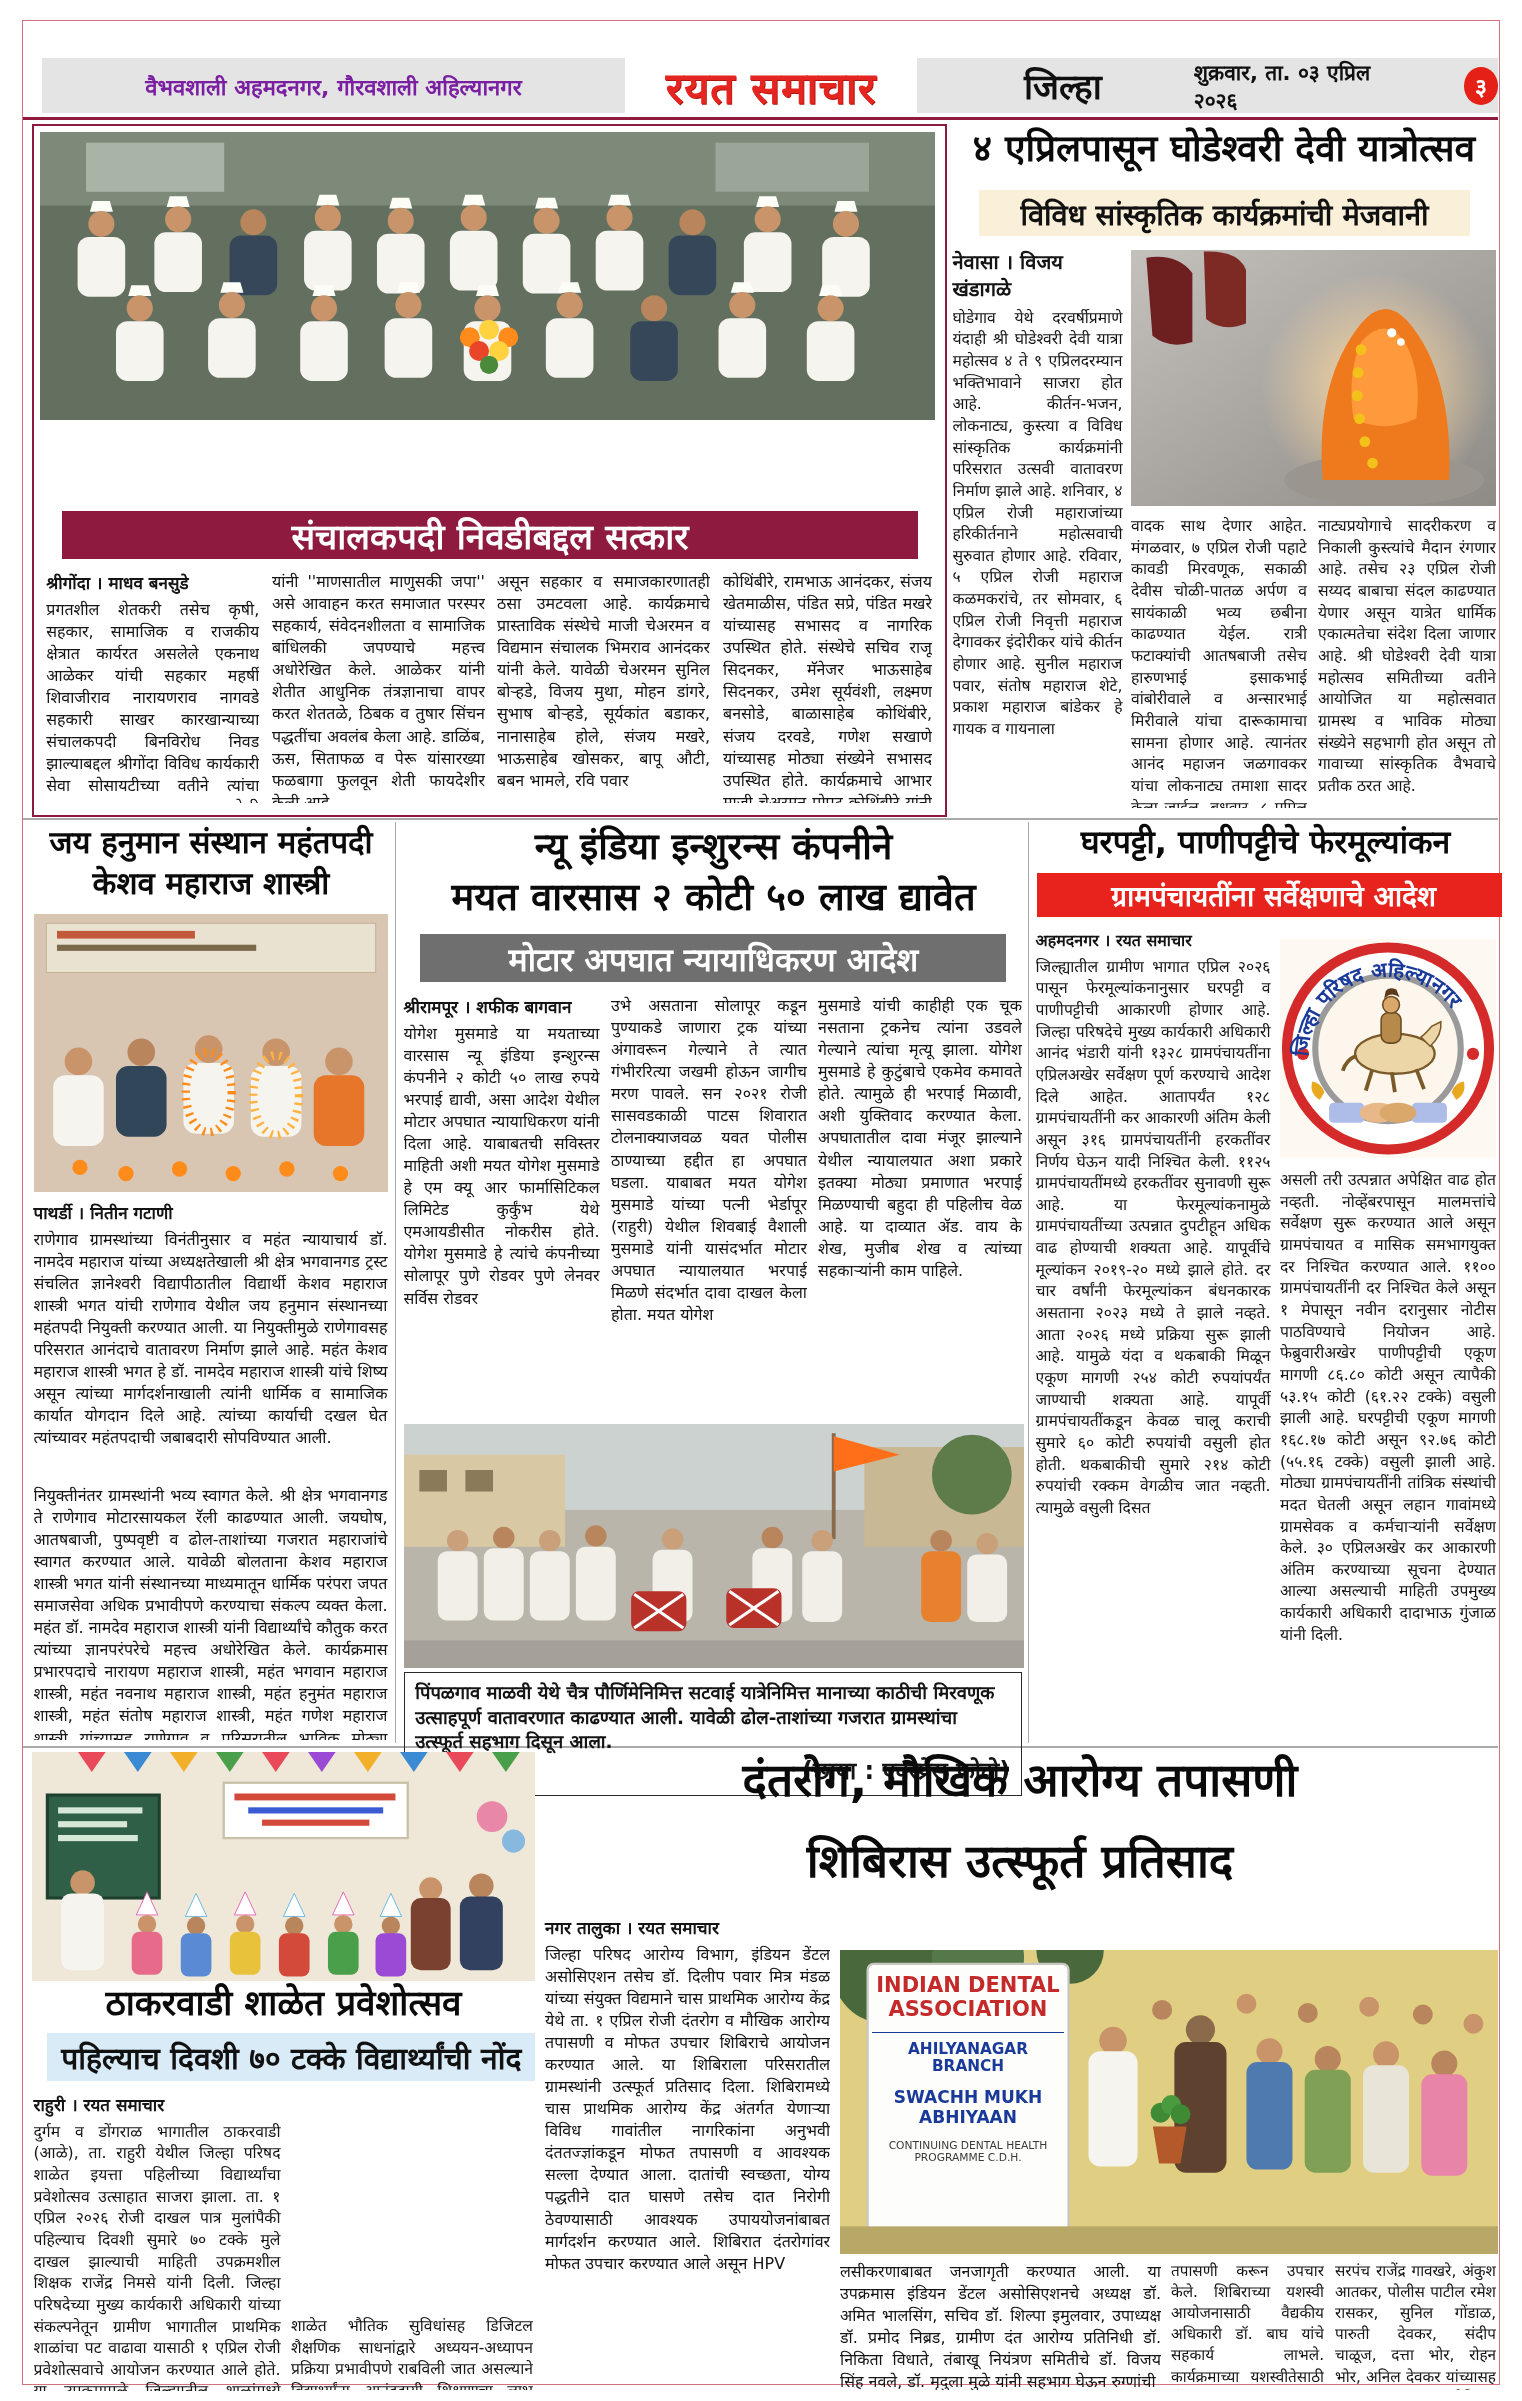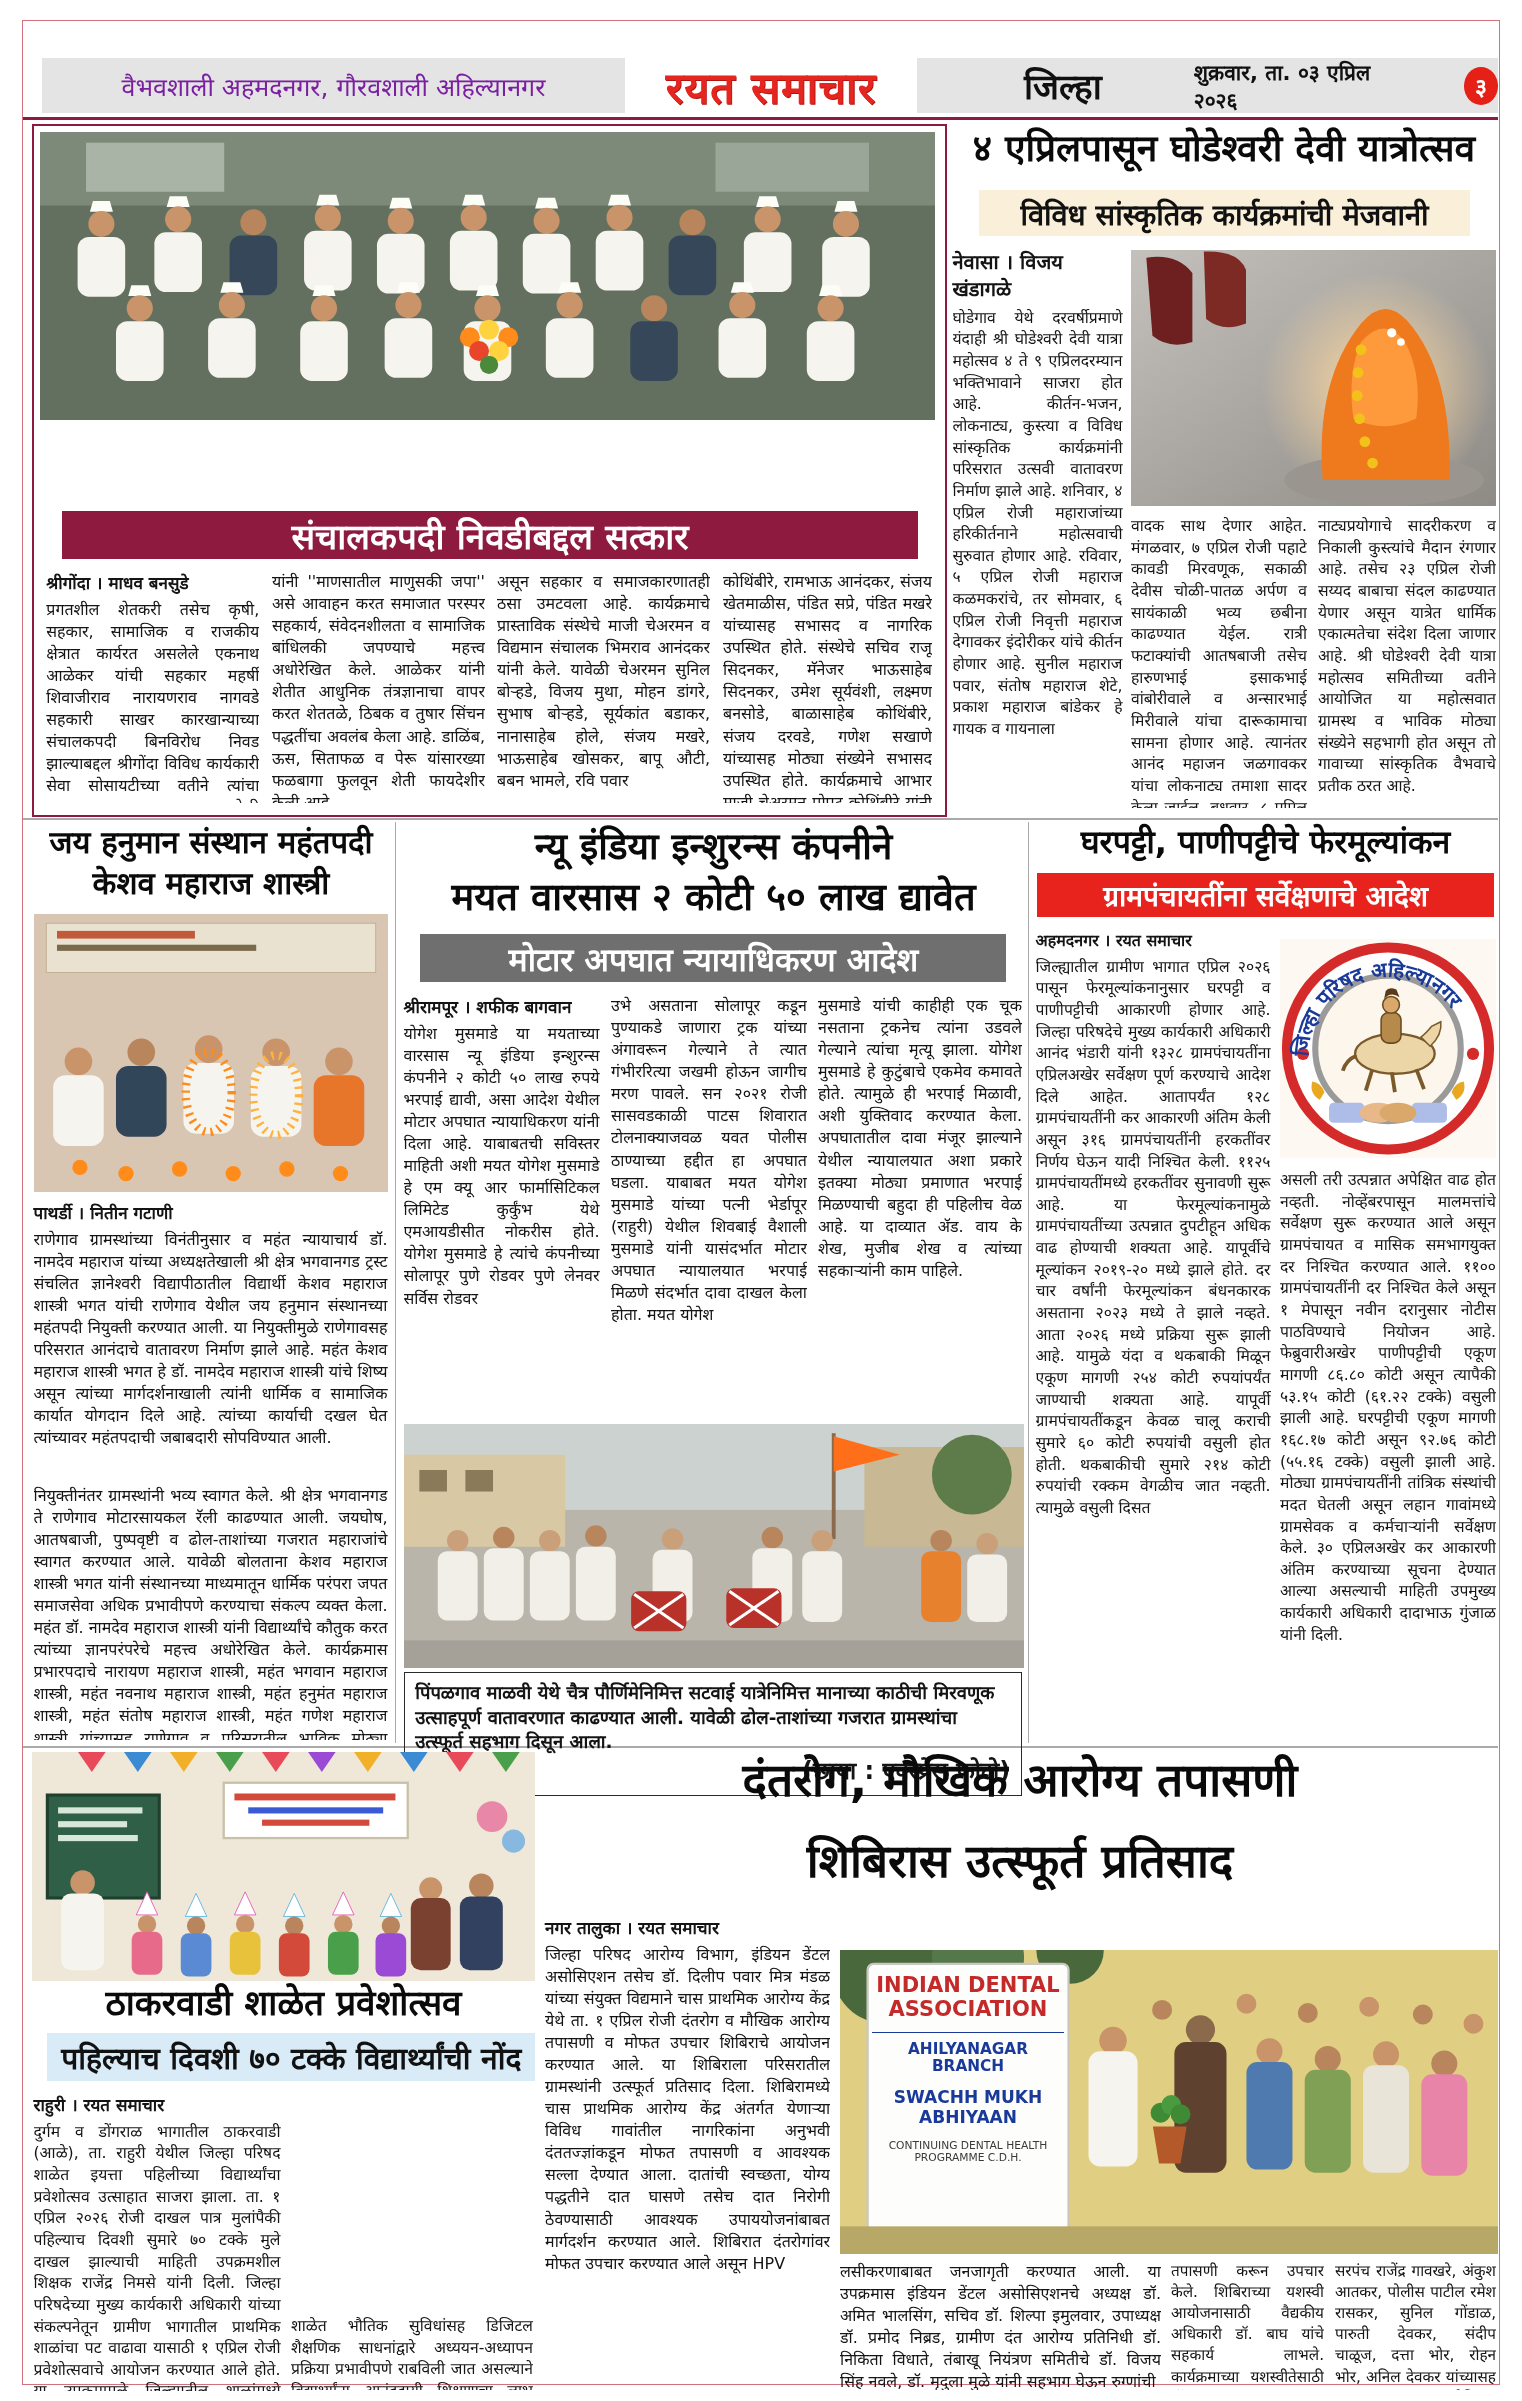--- a/index.html
+++ b/index.html
@@ -1,34 +1,34 @@
 <!DOCTYPE html>
 <html style="font-size:12.3px"><head>
 <meta charset="utf-8">
 <style>
   html,body{margin:0;padding:0;}
   body{width:1522px;height:2401px;position:relative;background:#ffffff;
        font-family:"DejaVu Sans","Liberation Sans",sans-serif;color:#141414;}
   .abs{position:absolute;}
   .frame{border:1.5px solid #d4717f;pointer-events:none;}
   .hbar{background:#e4e4e4;display:flex;align-items:center;justify-content:center;}
-  .tagline{color:#7b1fa2;font-weight:normal;font-size:25px;}
+  .tagline{color:#7b1fa2;font-weight:bold;font-size:22px;}
   .masthead{color:#e52520;font-weight:bold;font-size:43px;letter-spacing:0.8px;text-shadow:0.8px 0.8px 0 #b01510;}
   .sectionname{color:#101010;font-weight:bold;font-size:35px;}
   .datetext{color:#101010;font-weight:bold;font-size:21px;}
   .pagenum{background:#e52017;color:#fff;font-weight:bold;font-size:23px;border-radius:50%;
            width:38px;height:38px;display:flex;align-items:center;justify-content:center;}
   .rule{background:#8e1a40;}
   .grayrule{background:#aaaaaa;}
   .hl{font-weight:bold;color:#0a0a0a;text-align:center;line-height:1.1;}
   .bar{display:flex;align-items:center;justify-content:center;font-weight:bold;text-align:center;}
   .maroonbar{background:#8e1a40;color:#ffffff;}
   .creambar{background:#faf0da;color:#111;}
   .graybar{background:#6f6f6f;color:#ffffff;}
-  .redbar{background:#e8231d;color:#ffffff;}
+  .redbar{background:#e8231d;color:#ffffff;padding-left:8px;}
   .bluebar{background:#d9ebf7;color:#111;}
   .coltxt{font-size:16px;line-height:1.38;text-align:justify;overflow:hidden;}
   .byline{font-weight:bold;font-size:17px;margin-bottom:4.6px;}
   .photo{overflow:hidden;background:#dddddd;}
   .photo svg{display:block;width:100%;height:100%;}
   .captionbox{border:1.5px solid #2a2a2a;padding:7.7px 10.7px;font-weight:bold;font-size:18.4px;line-height:1.35;}
   .credit{text-align:right;font-weight:bold;font-size:24px;}
   .quotebox{background:#fbe9e4;padding:10.7px 12.3px;font-size:18.4px;line-height:1.45;overflow:hidden;}
   .quotemain{font-weight:bold;}
   .borderA{border:2.3px solid #8e1a40;}

